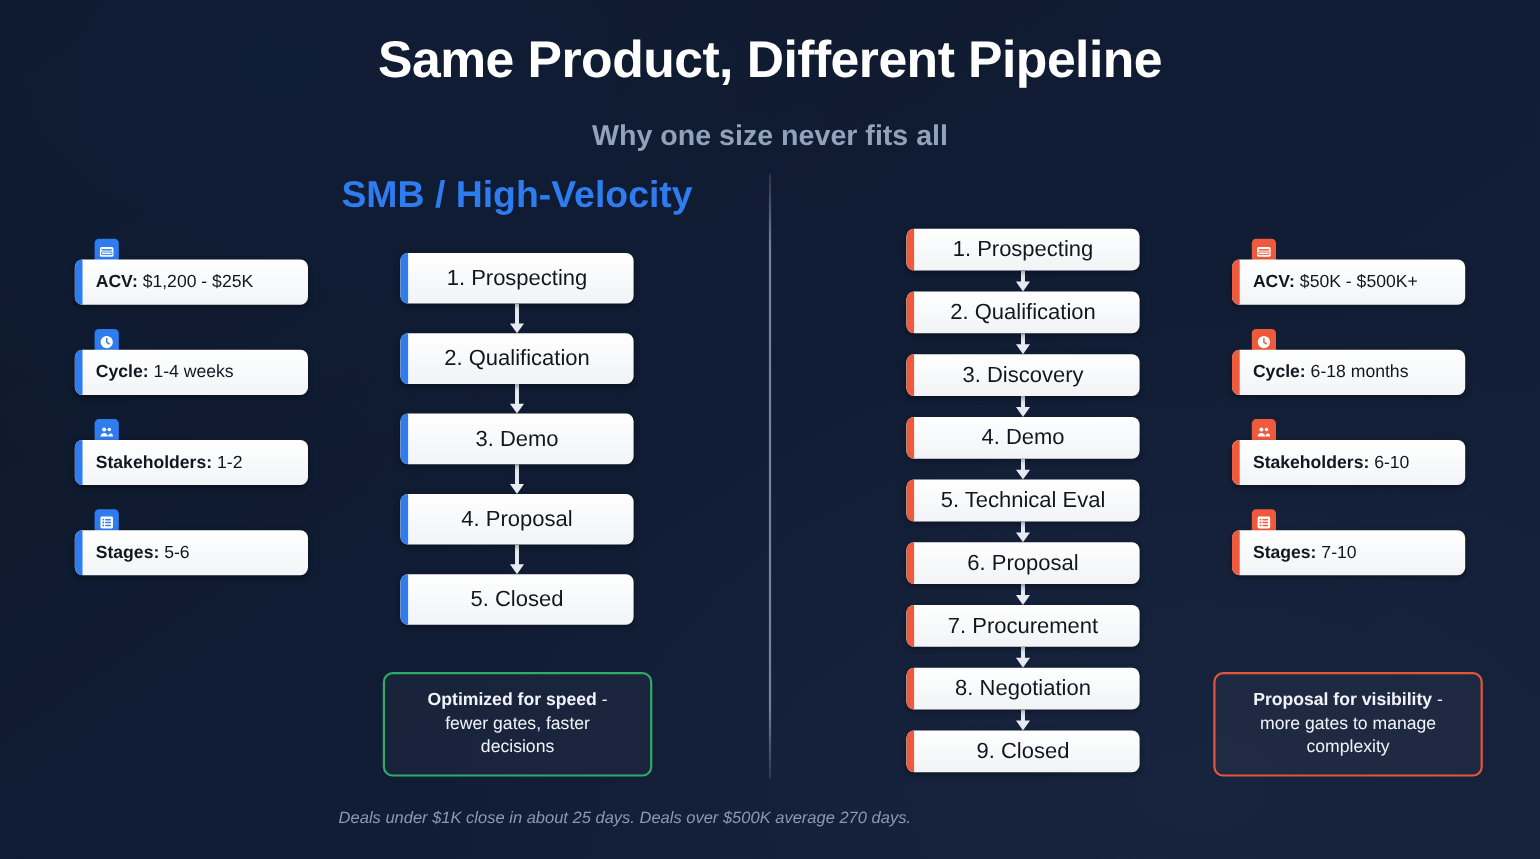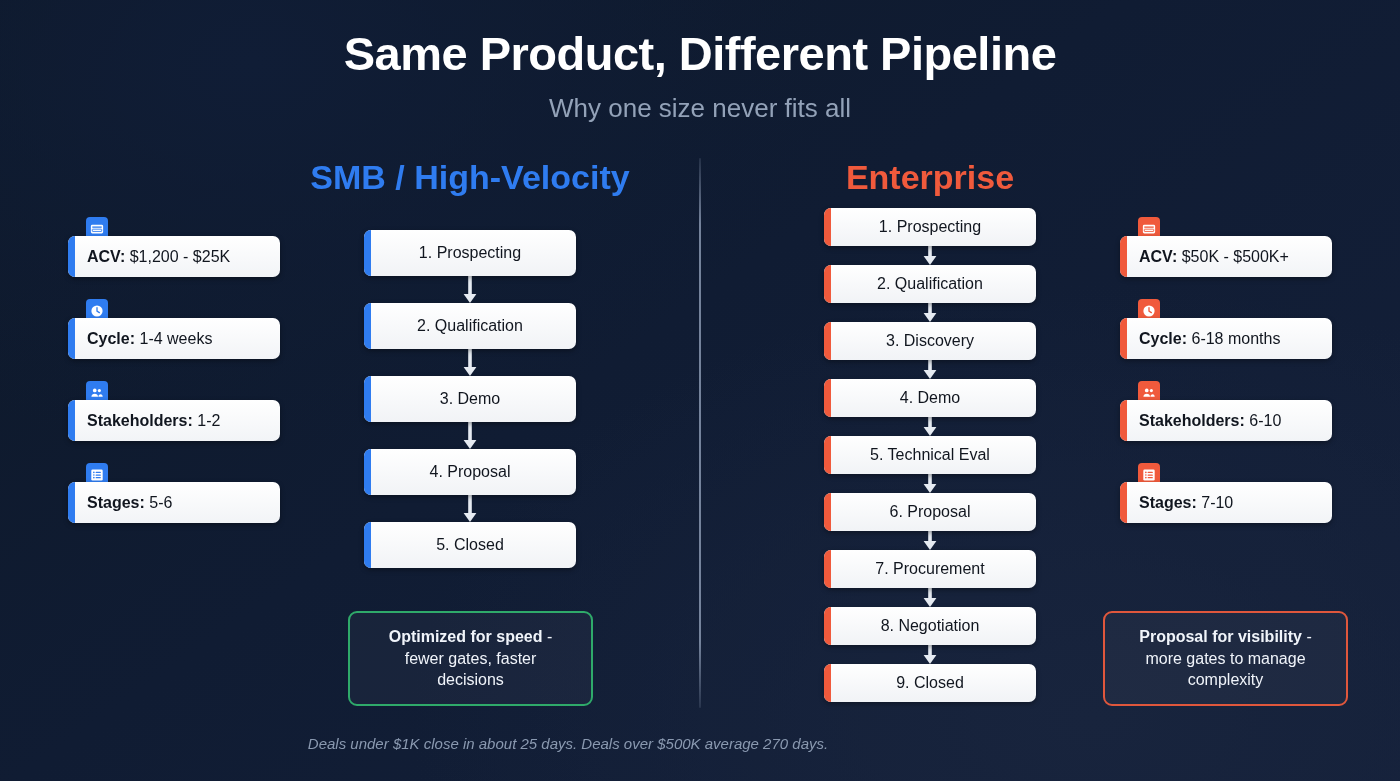--- a/index.html
+++ b/index.html
@@ -29,22 +29,22 @@
   .main-title {
     font-size: 47px;
     font-weight: bold;
     letter-spacing: -0.5px;
     color: #ffffff;
     line-height: 1.12;
   }
   .subtitle {
     font-size: 26px;
     color: #93a2b8;
-    margin-top: 12px;
-    font-weight: normal;
+    margin-top: 27px;
+    font-weight: bold;
   }
 
   
   .col-headings {
     position: absolute;
     top: 158px;
     left: 0;
     width: 1400px;
     height: 40px;
   }
@@ -135,21 +135,21 @@
   }
   .pipeline.smb { left: 364px; top: 230px; }
   .pipeline.ent { left: 824px; top: 208px; }
 
   .stage {
     position: relative;
     background: linear-gradient(180deg, #ffffff 0%, #f1f3f6 100%);
     border-radius: 7px;
     text-align: left;
     color: #11161f;
-    font-size: 16px;
+    font-size: 20px;
     box-shadow: 0 2px 5px rgba(0,0,0,0.35);
     overflow: hidden;
     display: flex;
     align-items: center;
     justify-content: center;
   }
   .stage::before {
     content: "";
     position: absolute;
     left: 0; top: 0; bottom: 0;
@@ -208,21 +208,20 @@
 </head>
 <body>
 
 <div class="header">
   <div class="main-title">Same Product, Different Pipeline</div>
   <div class="subtitle">Why one size never fits all</div>
 </div>
 
 <div class="col-headings">
   <div class="col-heading smb" style="color: rgb(47, 124, 240);">SMB / High-Velocity</div>
-  <div class="col-heading ent" style="color: rgb(240, 90, 60);">Enterprise</div>
 </div>
 
 <div class="divider"></div>
 
 <div class="metrics left" id="smb-metrics">
     <div class="metric-card">
       <div class="metric-badge">
         <svg width="14" height="14" viewBox="0 0 16 16">
           <rect x="1" y="3" width="14" height="10" rx="1.6" fill="#ffffff"></rect>
           <rect x="2.6" y="5.1" width="10.8" height="1.5" fill="#2f7cf0"></rect>

